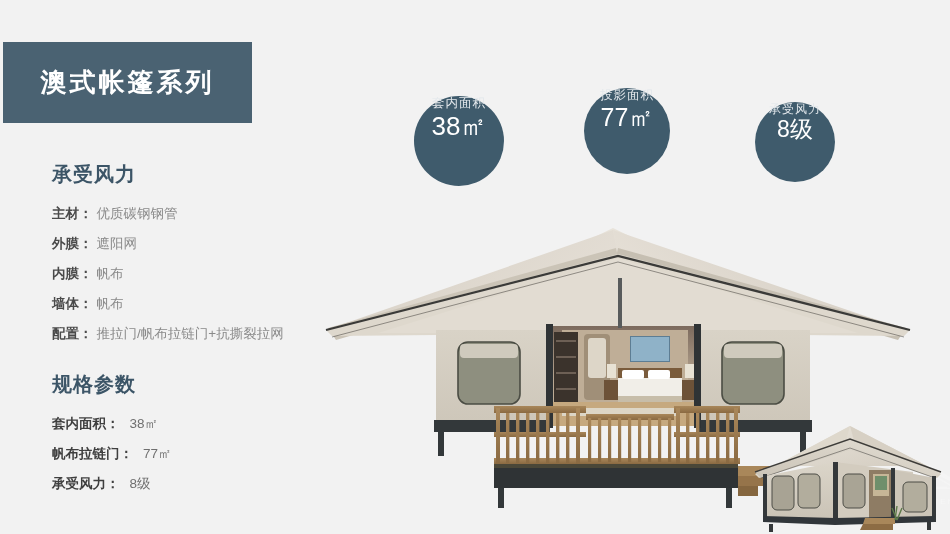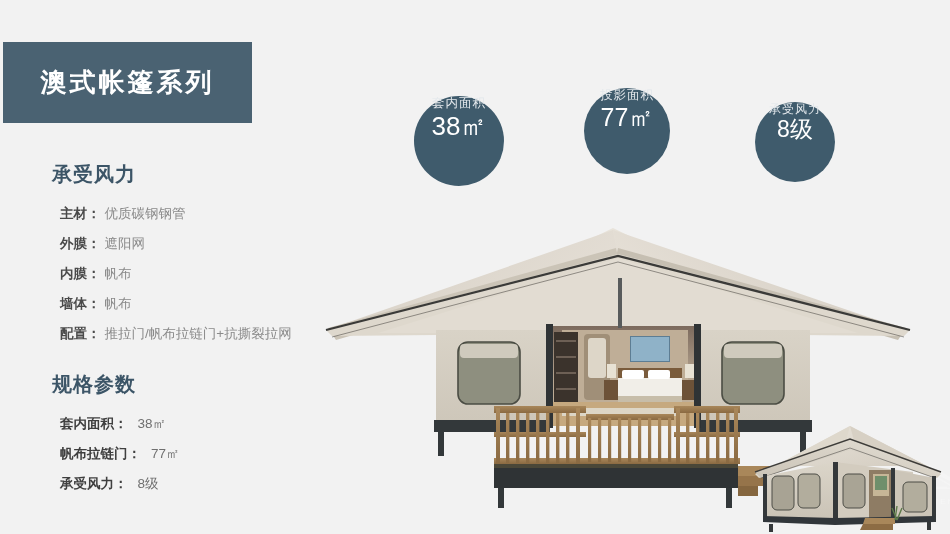--- a/index.html
+++ b/index.html
@@ -51,21 +51,21 @@
   }
   .section-heading {
     font-size: 20px;
     font-weight: bold;
     color: #3c5567;
     letter-spacing: 1px;
     margin: 0 0 14px 0;
     line-height: 1.1;
   }
   .spec-list {
-    margin: 8px;
+    margin: 0;
     padding: 0;
     list-style: none;
   }
   .spec-row {
     display: block;
     font-size: 13.5px;
     line-height: 30px;
     white-space: nowrap;
   }
   .spec-label {

